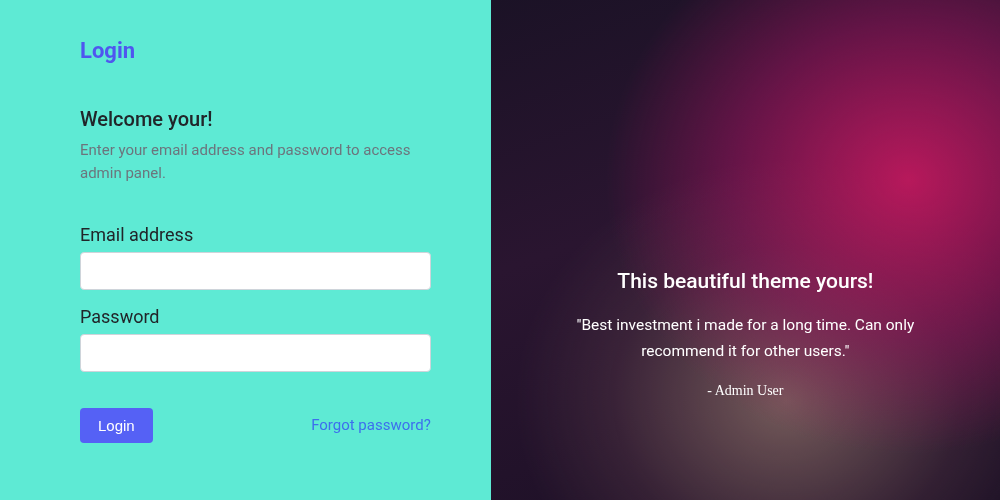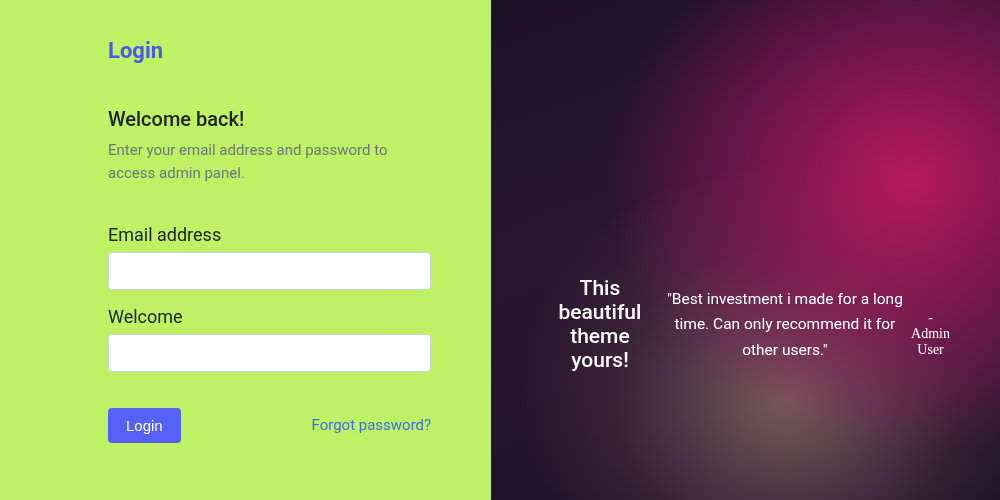--- a/index.html
+++ b/index.html
@@ -10,22 +10,22 @@
     body {
       font-family: -apple-system, BlinkMacSystemFont, 'Segoe UI', Roboto, sans-serif;
       width: 1000px;
       height: 500px;
       overflow: hidden;
       display: flex;
     }
     .left-panel {
       width: 500px;
       height: 500px;
-      background: #bef264;
-      padding: 38px 60px 30px 108px;
+      background: #5eead4;
+      padding: 38px 60px 30px 80px;
     }
     .logo {
       font-size: 22px;
       font-weight: 700;
       color: #4f56ef;
       margin-bottom: 44px;
     }
     .welcome-heading {
       font-size: 20px;
       font-weight: 500;
@@ -78,21 +78,21 @@
       cursor: pointer;
     }
     .right-panel {
       width: 520px;
       height: 500px;
       background:
         radial-gradient(ellipse 420px 380px at 82% 36%, rgba(195, 25, 95, 0.92) 0%, rgba(160, 20, 95, 0.5) 42%, rgba(60, 15, 55, 0) 72%),
         radial-gradient(ellipse 360px 320px at 58% 80%, rgba(185, 150, 130, 0.55) 0%, rgba(120, 80, 90, 0.25) 48%, rgba(40, 20, 50, 0) 75%),
         linear-gradient(160deg, #1b1226 0%, #2a1530 40%, #1a0f24 100%);
       display: flex;
-      flex-direction: row;
+      flex-direction: column;
       justify-content: center;
       align-items: center;
       text-align: center;
       color: #fff;
       padding: 30px 50px 32px;
       padding-top: 200px;
     }
     .testimonial-title {
       font-size: 21px;
       font-weight: 500;
@@ -109,30 +109,30 @@
       font-weight: 500;
       font-family: Liberation Serif, serif;
     }
   </style>
 </head>
 <body>
 
 <div class="left-panel">
   <div class="logo">Login</div>
 
-  <h2 class="welcome-heading">Welcome back!</h2>
+  <h2 class="welcome-heading">Welcome your!</h2>
   <p class="welcome-sub">Enter your email address and password to access admin panel.</p>
 
   <div class="form-group">
     <label class="form-label">Email address</label>
     <input type="email" class="form-input" placeholder="" style="">
   </div>
 
   <div class="form-group">
-    <label class="form-label">Welcome</label>
+    <label class="form-label">Password</label>
     <input type="password" class="form-input" placeholder="" style="">
   </div>
 
   <div class="form-footer">
     <button class="login-btn">Login</button>
     <a class="forgot-link">Forgot password?</a>
   </div>
 </div>
 
 <div class="right-panel">

